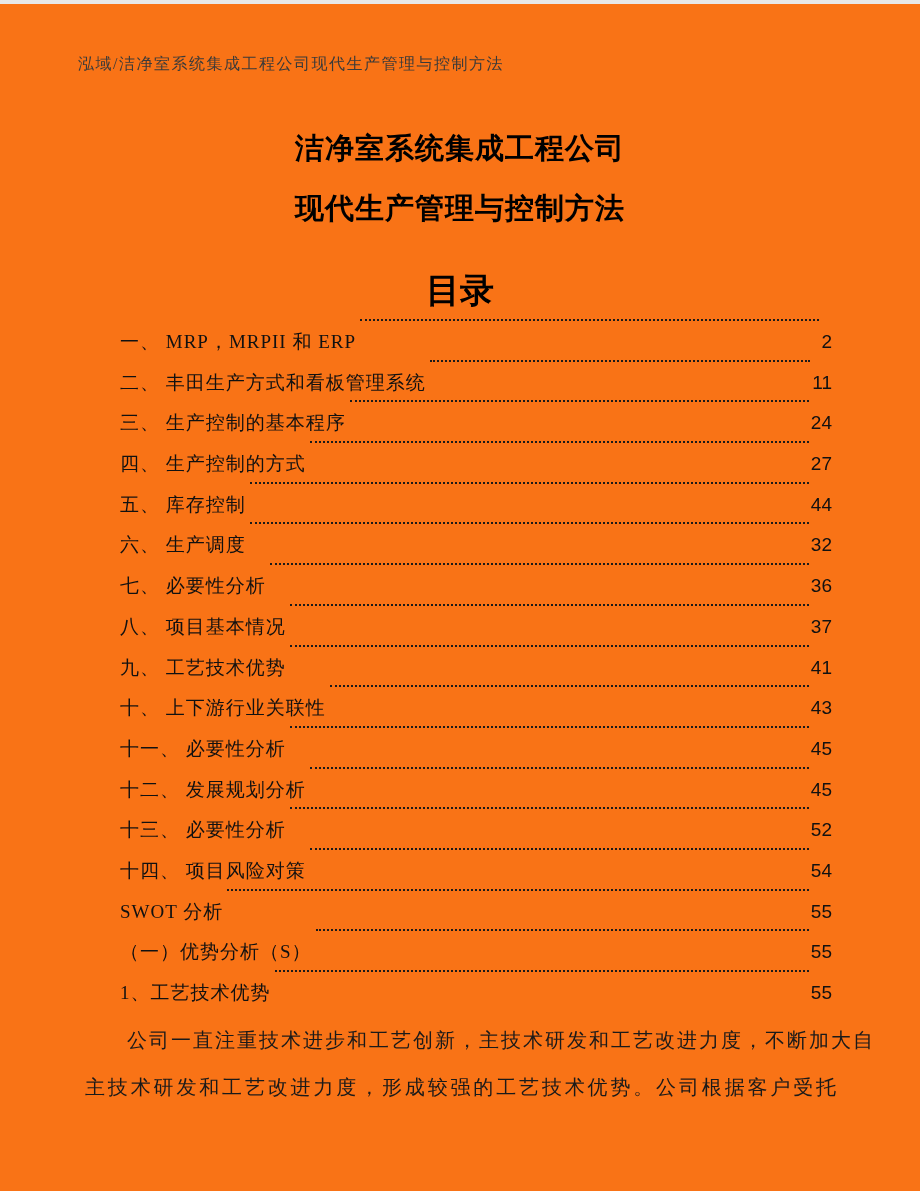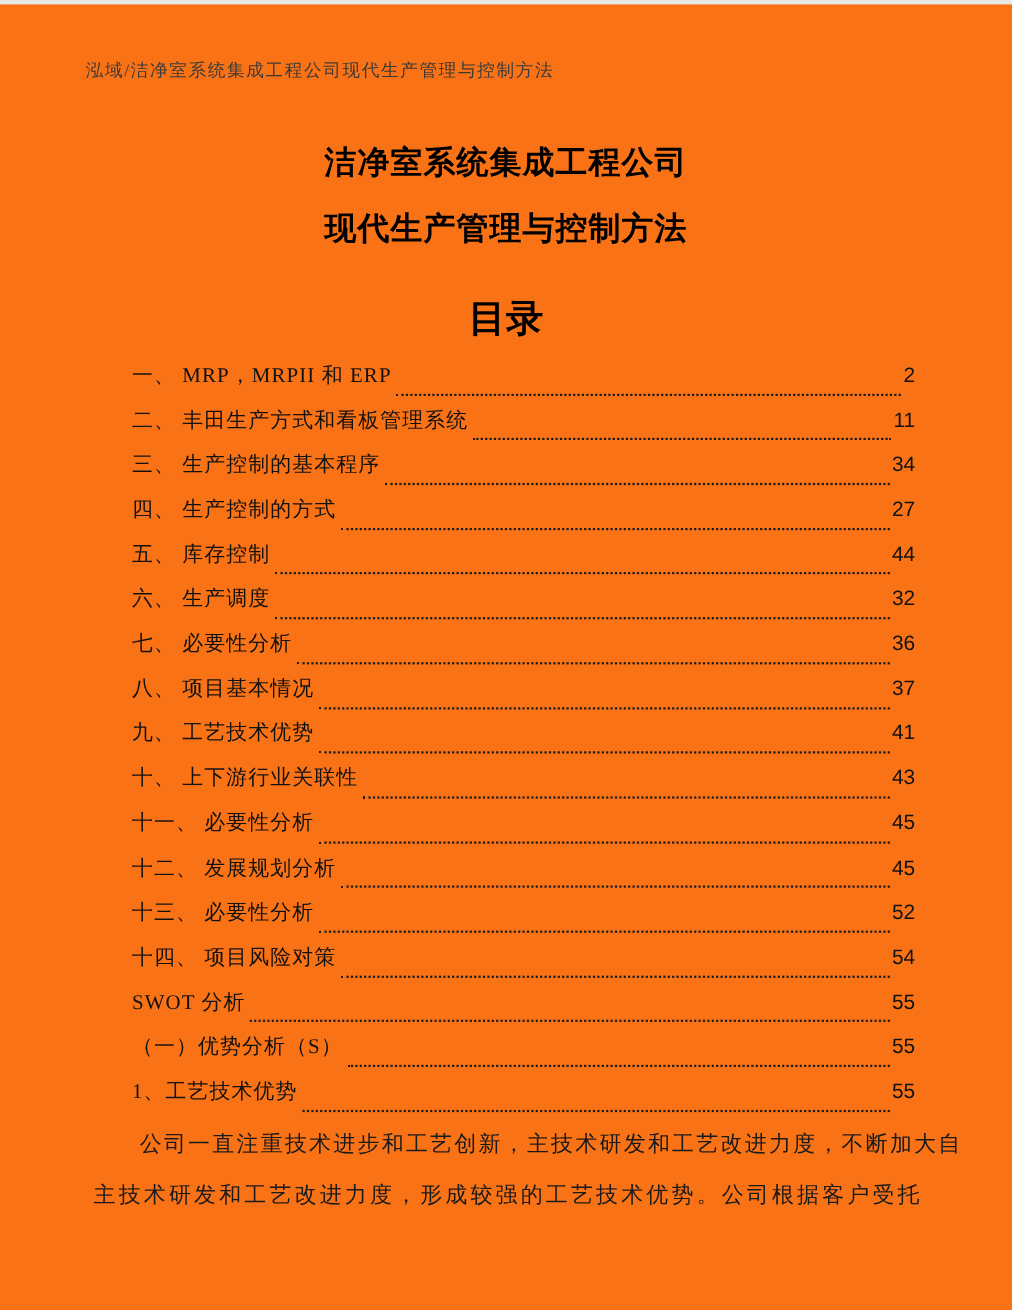--- a/index.html
+++ b/index.html
@@ -50,21 +50,21 @@
     color: #000000;
   }
   .toc {
     position: absolute;
     top: 318px;
     left: 120px;
     width: 712px;
   }
   .toc-row {
     display: flex;
-    align-items: flex-end;
+    align-items: flex-start;
     height: 40.7px;
     font-size: 19px;
     line-height: 40.7px;
     cursor: pointer;
   }
   .toc-label {
     white-space: nowrap;
     letter-spacing: 1px;
     font-family: "Liberation Serif", "DejaVu Serif", serif;
   }
@@ -123,21 +123,21 @@
       <span class="toc-page">2</span>
     </div>
     <div class="toc-row">
       <span class="toc-label">二、 丰田生产方式和看板管理系统</span>
       <span class="toc-dots"></span>
       <span class="toc-page">11</span>
     </div>
     <div class="toc-row">
       <span class="toc-label">三、 生产控制的基本程序</span>
       <span class="toc-dots"></span>
-      <span class="toc-page">34</span>
+      <span class="toc-page">24</span>
     </div>
     <div class="toc-row">
       <span class="toc-label">四、 生产控制的方式</span>
       <span class="toc-dots"></span>
       <span class="toc-page">27</span>
     </div>
     <div class="toc-row">
       <span class="toc-label">五、 库存控制</span>
       <span class="toc-dots"></span>
       <span class="toc-page">44</span>

